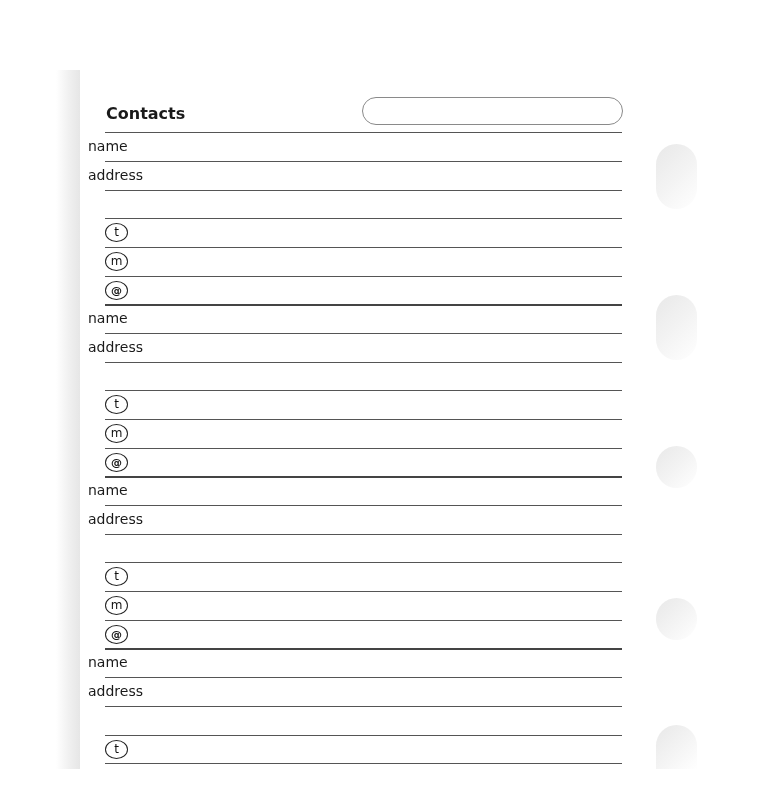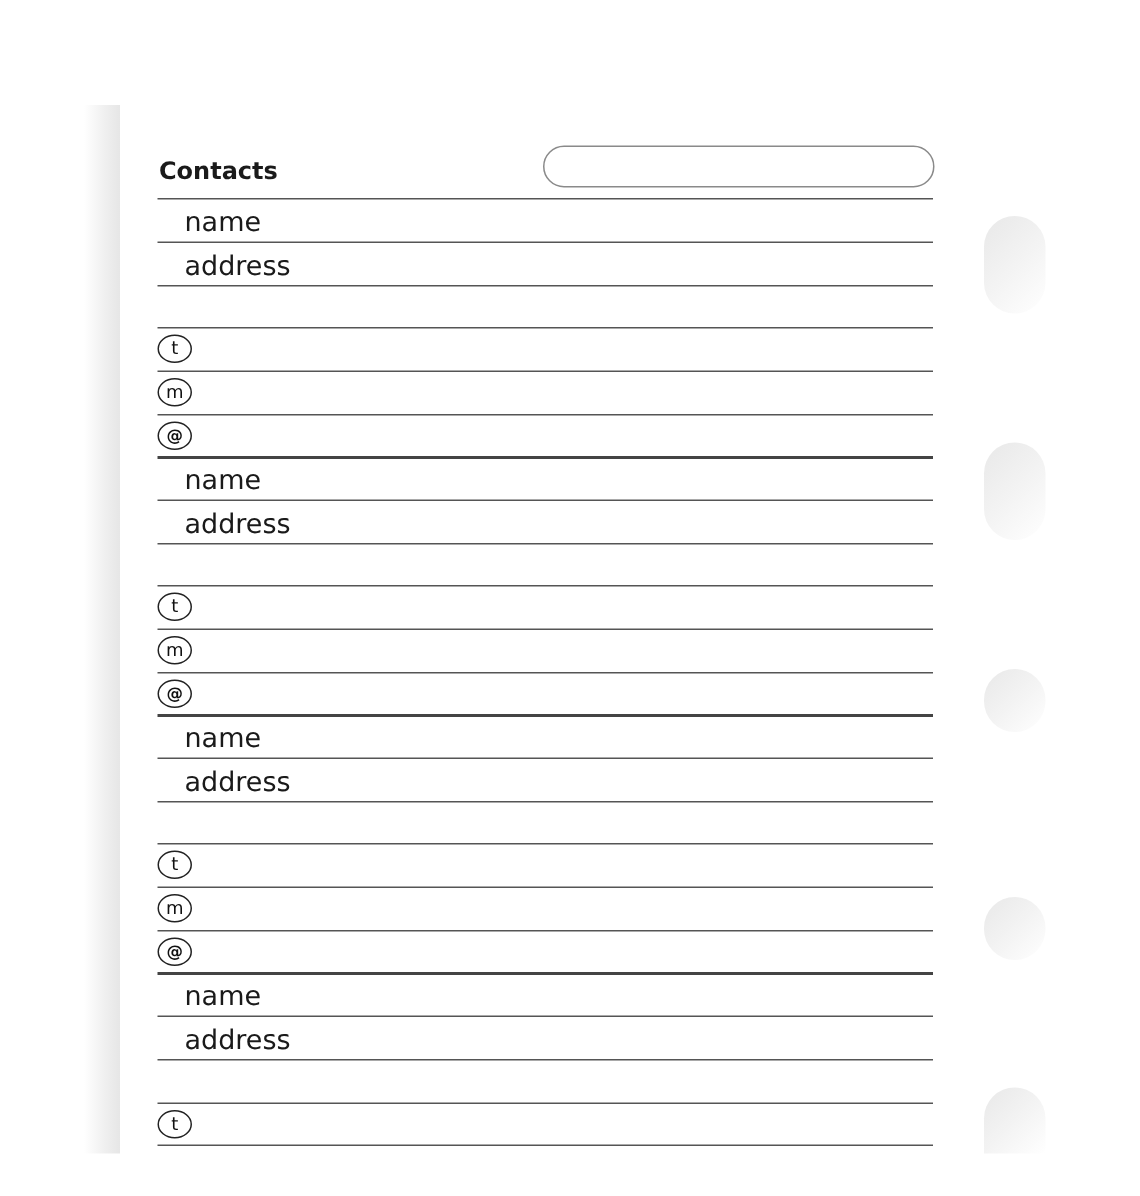--- a/index.html
+++ b/index.html
@@ -4,21 +4,21 @@
 <style>
   html, body { margin:0; padding:0; background:#ffffff; }
   body { width:760px; height:797px; position:relative; overflow:hidden; font-family:"DejaVu Sans", sans-serif; }
   .shadow { position:absolute; left:56px; top:70px; width:24px; height:700px;
     background:linear-gradient(to right, #ffffff 0%, #f0f0f0 55%, #e6e6e6 100%); }
   .page { position:absolute; left:80px; top:60px; width:600px; height:709px; background:#ffffff; }
   .title { position:absolute; left:106px; top:104px; font-size:16px; font-weight:bold; color:#1a1a1a; }
   .tab-box { position:absolute; left:362px; top:97px; width:259px; height:26px; border:1px solid #8a8a8a; border-radius:14px; background:#fff; }
   .rule { position:absolute; left:105px; width:517px; height:1px; background:#555; }
   .rule.thick { height:2px; background:#444; }
-  .label { position:absolute; left:123px; font-size:18px; color:#1a1a1a; }
+  .label { position:absolute; left:88px; font-size:14px; color:#1a1a1a; }
   .icon { position:absolute; left:105px; width:21px; height:17px; border:1px solid #222; border-radius:50%;
     font-size:12px; line-height:17px; text-align:center; color:#111; box-sizing:content-box; }
   .icon.at { font-size:11px; font-weight:bold; }
   .hole { position:absolute; left:656px; width:41px; border-radius:21px;
     background:linear-gradient(135deg, #e8e8e8 0%, #f3f3f3 50%, #ffffff 100%); }
 </style>
 </head>
 <body>
 
 <div class="shadow"></div>

